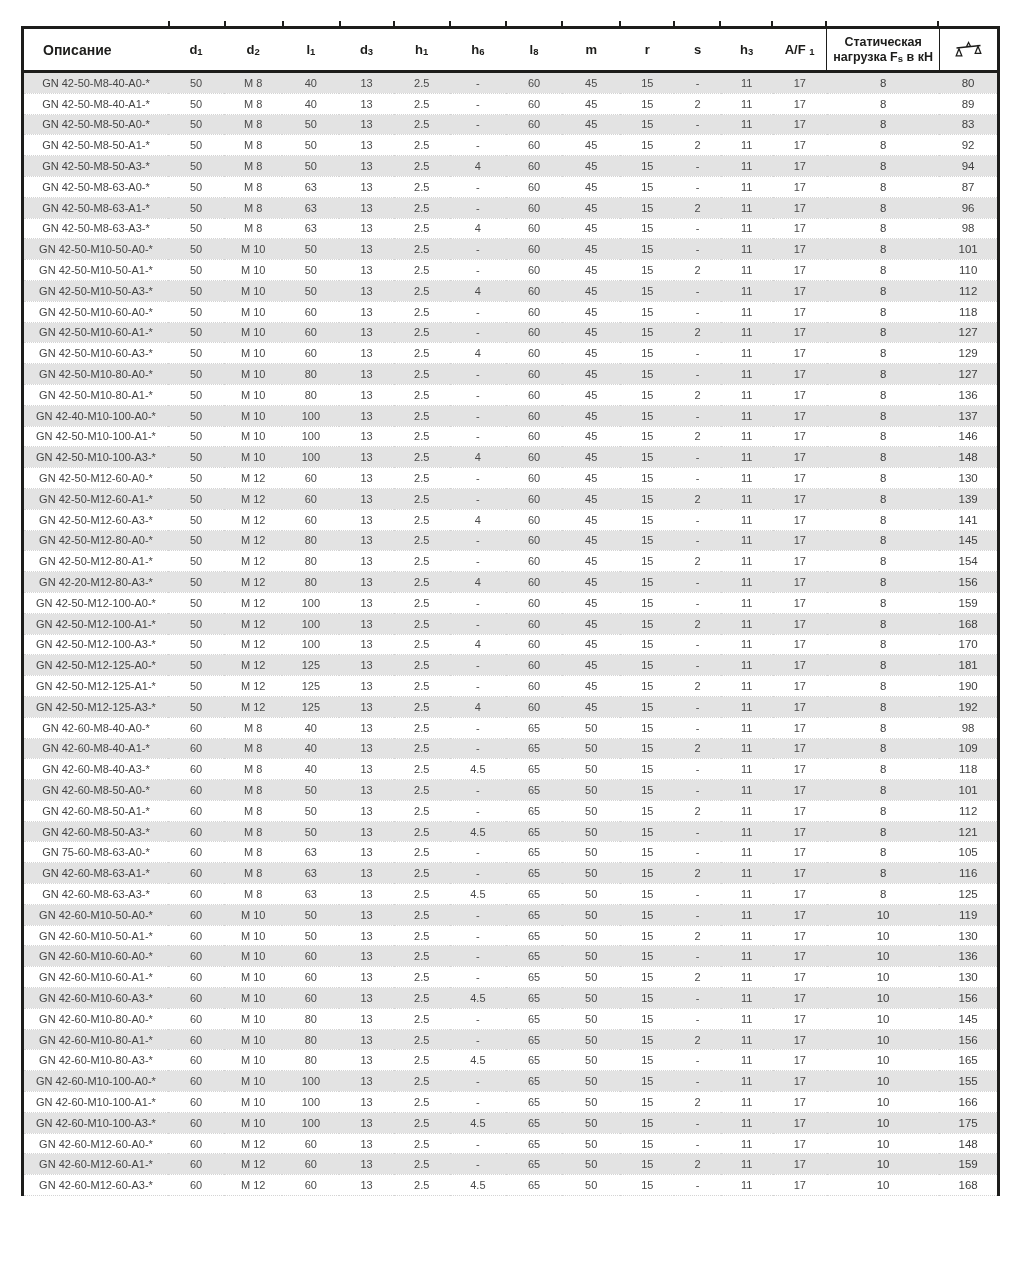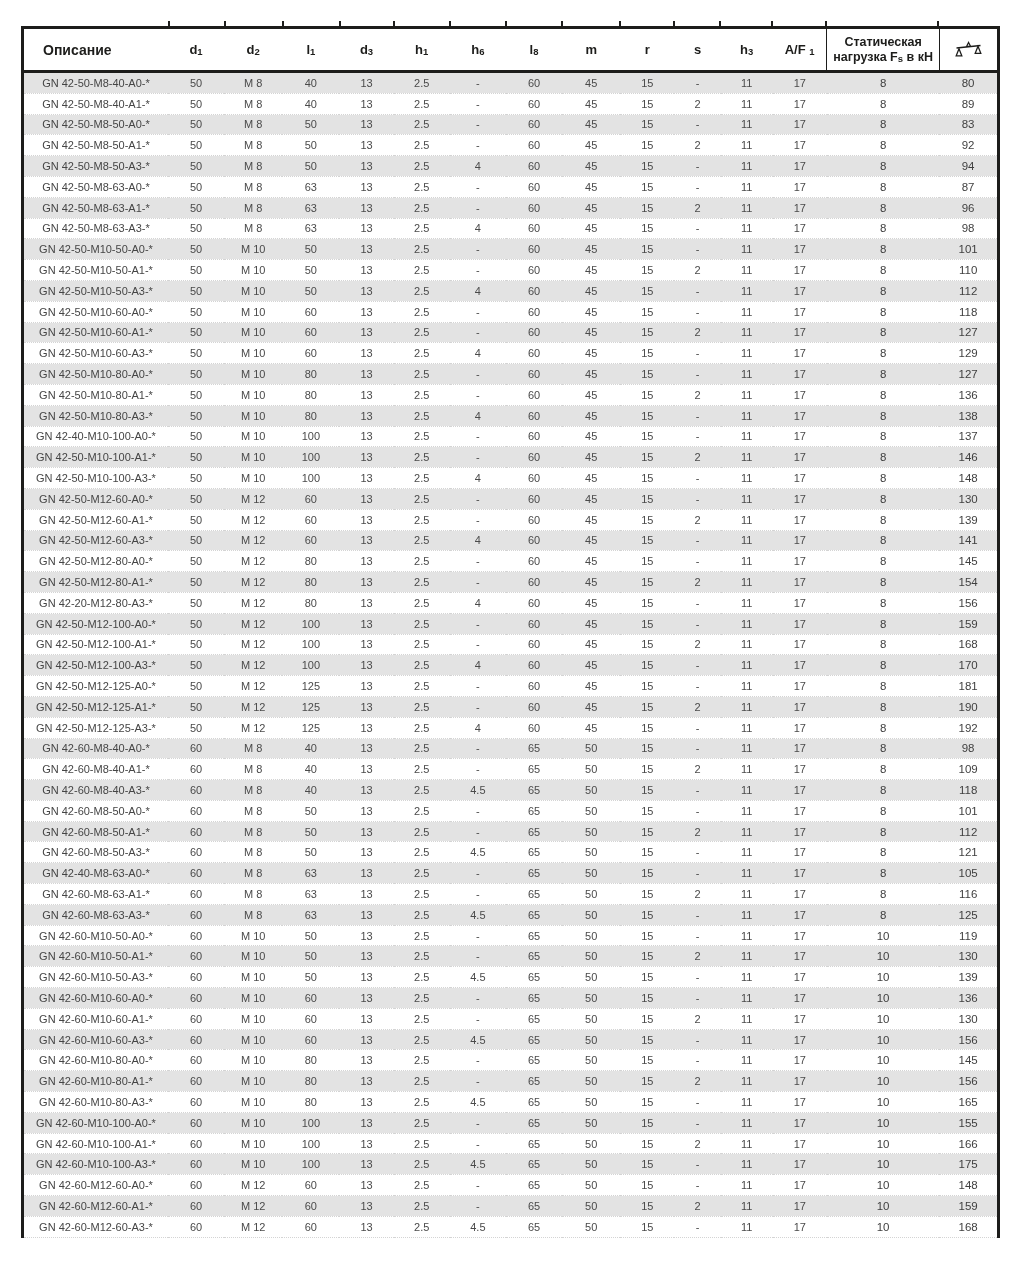--- a/index.html
+++ b/index.html
@@ -376,494 +376,460 @@
           <td class="col-l8">60</td>
           <td class="col-m">45</td>
           <td class="col-r">15</td>
           <td class="col-s">2</td>
           <td class="col-h3">11</td>
           <td class="col-af1">17</td>
           <td class="col-static_load">8</td>
           <td class="col-weight">136</td>
         </tr>
         <tr>
-          <td class="col-description">GN 42-50-M10-80-A3-*</td>
-          <td class="col-d1">50</td>
-          <td class="col-d2">M 10</td>
+          <td class="col-description">GN 42-40-M10-100-A0-*</td>
+          <td class="col-d1">50</td>
+          <td class="col-d2">M 10</td>
+          <td class="col-l1">100</td>
+          <td class="col-d3">13</td>
+          <td class="col-h1">2.5</td>
+          <td class="col-h6">-</td>
+          <td class="col-l8">60</td>
+          <td class="col-m">45</td>
+          <td class="col-r">15</td>
+          <td class="col-s">-</td>
+          <td class="col-h3">11</td>
+          <td class="col-af1">17</td>
+          <td class="col-static_load">8</td>
+          <td class="col-weight">137</td>
+        </tr>
+        <tr>
+          <td class="col-description">GN 42-50-M10-100-A1-*</td>
+          <td class="col-d1">50</td>
+          <td class="col-d2">M 10</td>
+          <td class="col-l1">100</td>
+          <td class="col-d3">13</td>
+          <td class="col-h1">2.5</td>
+          <td class="col-h6">-</td>
+          <td class="col-l8">60</td>
+          <td class="col-m">45</td>
+          <td class="col-r">15</td>
+          <td class="col-s">2</td>
+          <td class="col-h3">11</td>
+          <td class="col-af1">17</td>
+          <td class="col-static_load">8</td>
+          <td class="col-weight">146</td>
+        </tr>
+        <tr>
+          <td class="col-description">GN 42-50-M10-100-A3-*</td>
+          <td class="col-d1">50</td>
+          <td class="col-d2">M 10</td>
+          <td class="col-l1">100</td>
+          <td class="col-d3">13</td>
+          <td class="col-h1">2.5</td>
+          <td class="col-h6">4</td>
+          <td class="col-l8">60</td>
+          <td class="col-m">45</td>
+          <td class="col-r">15</td>
+          <td class="col-s">-</td>
+          <td class="col-h3">11</td>
+          <td class="col-af1">17</td>
+          <td class="col-static_load">8</td>
+          <td class="col-weight">148</td>
+        </tr>
+        <tr>
+          <td class="col-description">GN 42-50-M12-60-A0-*</td>
+          <td class="col-d1">50</td>
+          <td class="col-d2">M 12</td>
+          <td class="col-l1">60</td>
+          <td class="col-d3">13</td>
+          <td class="col-h1">2.5</td>
+          <td class="col-h6">-</td>
+          <td class="col-l8">60</td>
+          <td class="col-m">45</td>
+          <td class="col-r">15</td>
+          <td class="col-s">-</td>
+          <td class="col-h3">11</td>
+          <td class="col-af1">17</td>
+          <td class="col-static_load">8</td>
+          <td class="col-weight">130</td>
+        </tr>
+        <tr>
+          <td class="col-description">GN 42-50-M12-60-A1-*</td>
+          <td class="col-d1">50</td>
+          <td class="col-d2">M 12</td>
+          <td class="col-l1">60</td>
+          <td class="col-d3">13</td>
+          <td class="col-h1">2.5</td>
+          <td class="col-h6">-</td>
+          <td class="col-l8">60</td>
+          <td class="col-m">45</td>
+          <td class="col-r">15</td>
+          <td class="col-s">2</td>
+          <td class="col-h3">11</td>
+          <td class="col-af1">17</td>
+          <td class="col-static_load">8</td>
+          <td class="col-weight">139</td>
+        </tr>
+        <tr>
+          <td class="col-description">GN 42-50-M12-60-A3-*</td>
+          <td class="col-d1">50</td>
+          <td class="col-d2">M 12</td>
+          <td class="col-l1">60</td>
+          <td class="col-d3">13</td>
+          <td class="col-h1">2.5</td>
+          <td class="col-h6">4</td>
+          <td class="col-l8">60</td>
+          <td class="col-m">45</td>
+          <td class="col-r">15</td>
+          <td class="col-s">-</td>
+          <td class="col-h3">11</td>
+          <td class="col-af1">17</td>
+          <td class="col-static_load">8</td>
+          <td class="col-weight">141</td>
+        </tr>
+        <tr>
+          <td class="col-description">GN 42-50-M12-80-A0-*</td>
+          <td class="col-d1">50</td>
+          <td class="col-d2">M 12</td>
           <td class="col-l1">80</td>
           <td class="col-d3">13</td>
           <td class="col-h1">2.5</td>
+          <td class="col-h6">-</td>
+          <td class="col-l8">60</td>
+          <td class="col-m">45</td>
+          <td class="col-r">15</td>
+          <td class="col-s">-</td>
+          <td class="col-h3">11</td>
+          <td class="col-af1">17</td>
+          <td class="col-static_load">8</td>
+          <td class="col-weight">145</td>
+        </tr>
+        <tr>
+          <td class="col-description">GN 42-50-M12-80-A1-*</td>
+          <td class="col-d1">50</td>
+          <td class="col-d2">M 12</td>
+          <td class="col-l1">80</td>
+          <td class="col-d3">13</td>
+          <td class="col-h1">2.5</td>
+          <td class="col-h6">-</td>
+          <td class="col-l8">60</td>
+          <td class="col-m">45</td>
+          <td class="col-r">15</td>
+          <td class="col-s">2</td>
+          <td class="col-h3">11</td>
+          <td class="col-af1">17</td>
+          <td class="col-static_load">8</td>
+          <td class="col-weight">154</td>
+        </tr>
+        <tr>
+          <td class="col-description">GN 42-20-M12-80-A3-*</td>
+          <td class="col-d1">50</td>
+          <td class="col-d2">M 12</td>
+          <td class="col-l1">80</td>
+          <td class="col-d3">13</td>
+          <td class="col-h1">2.5</td>
           <td class="col-h6">4</td>
           <td class="col-l8">60</td>
           <td class="col-m">45</td>
           <td class="col-r">15</td>
           <td class="col-s">-</td>
           <td class="col-h3">11</td>
           <td class="col-af1">17</td>
           <td class="col-static_load">8</td>
-          <td class="col-weight">138</td>
-        </tr>
-        <tr>
-          <td class="col-description">GN 42-40-M10-100-A0-*</td>
-          <td class="col-d1">50</td>
-          <td class="col-d2">M 10</td>
+          <td class="col-weight">156</td>
+        </tr>
+        <tr>
+          <td class="col-description">GN 42-50-M12-100-A0-*</td>
+          <td class="col-d1">50</td>
+          <td class="col-d2">M 12</td>
           <td class="col-l1">100</td>
           <td class="col-d3">13</td>
           <td class="col-h1">2.5</td>
           <td class="col-h6">-</td>
           <td class="col-l8">60</td>
           <td class="col-m">45</td>
           <td class="col-r">15</td>
           <td class="col-s">-</td>
           <td class="col-h3">11</td>
           <td class="col-af1">17</td>
           <td class="col-static_load">8</td>
-          <td class="col-weight">137</td>
-        </tr>
-        <tr>
-          <td class="col-description">GN 42-50-M10-100-A1-*</td>
-          <td class="col-d1">50</td>
-          <td class="col-d2">M 10</td>
+          <td class="col-weight">159</td>
+        </tr>
+        <tr>
+          <td class="col-description">GN 42-50-M12-100-A1-*</td>
+          <td class="col-d1">50</td>
+          <td class="col-d2">M 12</td>
           <td class="col-l1">100</td>
           <td class="col-d3">13</td>
           <td class="col-h1">2.5</td>
           <td class="col-h6">-</td>
           <td class="col-l8">60</td>
           <td class="col-m">45</td>
           <td class="col-r">15</td>
           <td class="col-s">2</td>
           <td class="col-h3">11</td>
           <td class="col-af1">17</td>
           <td class="col-static_load">8</td>
-          <td class="col-weight">146</td>
-        </tr>
-        <tr>
-          <td class="col-description">GN 42-50-M10-100-A3-*</td>
-          <td class="col-d1">50</td>
-          <td class="col-d2">M 10</td>
+          <td class="col-weight">168</td>
+        </tr>
+        <tr>
+          <td class="col-description">GN 42-50-M12-100-A3-*</td>
+          <td class="col-d1">50</td>
+          <td class="col-d2">M 12</td>
           <td class="col-l1">100</td>
           <td class="col-d3">13</td>
           <td class="col-h1">2.5</td>
           <td class="col-h6">4</td>
           <td class="col-l8">60</td>
           <td class="col-m">45</td>
           <td class="col-r">15</td>
           <td class="col-s">-</td>
           <td class="col-h3">11</td>
           <td class="col-af1">17</td>
           <td class="col-static_load">8</td>
-          <td class="col-weight">148</td>
-        </tr>
-        <tr>
-          <td class="col-description">GN 42-50-M12-60-A0-*</td>
-          <td class="col-d1">50</td>
-          <td class="col-d2">M 12</td>
-          <td class="col-l1">60</td>
-          <td class="col-d3">13</td>
-          <td class="col-h1">2.5</td>
-          <td class="col-h6">-</td>
-          <td class="col-l8">60</td>
-          <td class="col-m">45</td>
-          <td class="col-r">15</td>
-          <td class="col-s">-</td>
-          <td class="col-h3">11</td>
-          <td class="col-af1">17</td>
-          <td class="col-static_load">8</td>
+          <td class="col-weight">170</td>
+        </tr>
+        <tr>
+          <td class="col-description">GN 42-50-M12-125-A0-*</td>
+          <td class="col-d1">50</td>
+          <td class="col-d2">M 12</td>
+          <td class="col-l1">125</td>
+          <td class="col-d3">13</td>
+          <td class="col-h1">2.5</td>
+          <td class="col-h6">-</td>
+          <td class="col-l8">60</td>
+          <td class="col-m">45</td>
+          <td class="col-r">15</td>
+          <td class="col-s">-</td>
+          <td class="col-h3">11</td>
+          <td class="col-af1">17</td>
+          <td class="col-static_load">8</td>
+          <td class="col-weight">181</td>
+        </tr>
+        <tr>
+          <td class="col-description">GN 42-50-M12-125-A1-*</td>
+          <td class="col-d1">50</td>
+          <td class="col-d2">M 12</td>
+          <td class="col-l1">125</td>
+          <td class="col-d3">13</td>
+          <td class="col-h1">2.5</td>
+          <td class="col-h6">-</td>
+          <td class="col-l8">60</td>
+          <td class="col-m">45</td>
+          <td class="col-r">15</td>
+          <td class="col-s">2</td>
+          <td class="col-h3">11</td>
+          <td class="col-af1">17</td>
+          <td class="col-static_load">8</td>
+          <td class="col-weight">190</td>
+        </tr>
+        <tr>
+          <td class="col-description">GN 42-50-M12-125-A3-*</td>
+          <td class="col-d1">50</td>
+          <td class="col-d2">M 12</td>
+          <td class="col-l1">125</td>
+          <td class="col-d3">13</td>
+          <td class="col-h1">2.5</td>
+          <td class="col-h6">4</td>
+          <td class="col-l8">60</td>
+          <td class="col-m">45</td>
+          <td class="col-r">15</td>
+          <td class="col-s">-</td>
+          <td class="col-h3">11</td>
+          <td class="col-af1">17</td>
+          <td class="col-static_load">8</td>
+          <td class="col-weight">192</td>
+        </tr>
+        <tr>
+          <td class="col-description">GN 42-60-M8-40-A0-*</td>
+          <td class="col-d1">60</td>
+          <td class="col-d2">M 8</td>
+          <td class="col-l1">40</td>
+          <td class="col-d3">13</td>
+          <td class="col-h1">2.5</td>
+          <td class="col-h6">-</td>
+          <td class="col-l8">65</td>
+          <td class="col-m">50</td>
+          <td class="col-r">15</td>
+          <td class="col-s">-</td>
+          <td class="col-h3">11</td>
+          <td class="col-af1">17</td>
+          <td class="col-static_load">8</td>
+          <td class="col-weight">98</td>
+        </tr>
+        <tr>
+          <td class="col-description">GN 42-60-M8-40-A1-*</td>
+          <td class="col-d1">60</td>
+          <td class="col-d2">M 8</td>
+          <td class="col-l1">40</td>
+          <td class="col-d3">13</td>
+          <td class="col-h1">2.5</td>
+          <td class="col-h6">-</td>
+          <td class="col-l8">65</td>
+          <td class="col-m">50</td>
+          <td class="col-r">15</td>
+          <td class="col-s">2</td>
+          <td class="col-h3">11</td>
+          <td class="col-af1">17</td>
+          <td class="col-static_load">8</td>
+          <td class="col-weight">109</td>
+        </tr>
+        <tr>
+          <td class="col-description">GN 42-60-M8-40-A3-*</td>
+          <td class="col-d1">60</td>
+          <td class="col-d2">M 8</td>
+          <td class="col-l1">40</td>
+          <td class="col-d3">13</td>
+          <td class="col-h1">2.5</td>
+          <td class="col-h6">4.5</td>
+          <td class="col-l8">65</td>
+          <td class="col-m">50</td>
+          <td class="col-r">15</td>
+          <td class="col-s">-</td>
+          <td class="col-h3">11</td>
+          <td class="col-af1">17</td>
+          <td class="col-static_load">8</td>
+          <td class="col-weight">118</td>
+        </tr>
+        <tr>
+          <td class="col-description">GN 42-60-M8-50-A0-*</td>
+          <td class="col-d1">60</td>
+          <td class="col-d2">M 8</td>
+          <td class="col-l1">50</td>
+          <td class="col-d3">13</td>
+          <td class="col-h1">2.5</td>
+          <td class="col-h6">-</td>
+          <td class="col-l8">65</td>
+          <td class="col-m">50</td>
+          <td class="col-r">15</td>
+          <td class="col-s">-</td>
+          <td class="col-h3">11</td>
+          <td class="col-af1">17</td>
+          <td class="col-static_load">8</td>
+          <td class="col-weight">101</td>
+        </tr>
+        <tr>
+          <td class="col-description">GN 42-60-M8-50-A1-*</td>
+          <td class="col-d1">60</td>
+          <td class="col-d2">M 8</td>
+          <td class="col-l1">50</td>
+          <td class="col-d3">13</td>
+          <td class="col-h1">2.5</td>
+          <td class="col-h6">-</td>
+          <td class="col-l8">65</td>
+          <td class="col-m">50</td>
+          <td class="col-r">15</td>
+          <td class="col-s">2</td>
+          <td class="col-h3">11</td>
+          <td class="col-af1">17</td>
+          <td class="col-static_load">8</td>
+          <td class="col-weight">112</td>
+        </tr>
+        <tr>
+          <td class="col-description">GN 42-60-M8-50-A3-*</td>
+          <td class="col-d1">60</td>
+          <td class="col-d2">M 8</td>
+          <td class="col-l1">50</td>
+          <td class="col-d3">13</td>
+          <td class="col-h1">2.5</td>
+          <td class="col-h6">4.5</td>
+          <td class="col-l8">65</td>
+          <td class="col-m">50</td>
+          <td class="col-r">15</td>
+          <td class="col-s">-</td>
+          <td class="col-h3">11</td>
+          <td class="col-af1">17</td>
+          <td class="col-static_load">8</td>
+          <td class="col-weight">121</td>
+        </tr>
+        <tr>
+          <td class="col-description">GN 75-60-M8-63-A0-*</td>
+          <td class="col-d1">60</td>
+          <td class="col-d2">M 8</td>
+          <td class="col-l1">63</td>
+          <td class="col-d3">13</td>
+          <td class="col-h1">2.5</td>
+          <td class="col-h6">-</td>
+          <td class="col-l8">65</td>
+          <td class="col-m">50</td>
+          <td class="col-r">15</td>
+          <td class="col-s">-</td>
+          <td class="col-h3">11</td>
+          <td class="col-af1">17</td>
+          <td class="col-static_load">8</td>
+          <td class="col-weight">105</td>
+        </tr>
+        <tr>
+          <td class="col-description">GN 42-60-M8-63-A1-*</td>
+          <td class="col-d1">60</td>
+          <td class="col-d2">M 8</td>
+          <td class="col-l1">63</td>
+          <td class="col-d3">13</td>
+          <td class="col-h1">2.5</td>
+          <td class="col-h6">-</td>
+          <td class="col-l8">65</td>
+          <td class="col-m">50</td>
+          <td class="col-r">15</td>
+          <td class="col-s">2</td>
+          <td class="col-h3">11</td>
+          <td class="col-af1">17</td>
+          <td class="col-static_load">8</td>
+          <td class="col-weight">116</td>
+        </tr>
+        <tr>
+          <td class="col-description">GN 42-60-M8-63-A3-*</td>
+          <td class="col-d1">60</td>
+          <td class="col-d2">M 8</td>
+          <td class="col-l1">63</td>
+          <td class="col-d3">13</td>
+          <td class="col-h1">2.5</td>
+          <td class="col-h6">4.5</td>
+          <td class="col-l8">65</td>
+          <td class="col-m">50</td>
+          <td class="col-r">15</td>
+          <td class="col-s">-</td>
+          <td class="col-h3">11</td>
+          <td class="col-af1">17</td>
+          <td class="col-static_load">8</td>
+          <td class="col-weight">125</td>
+        </tr>
+        <tr>
+          <td class="col-description">GN 42-60-M10-50-A0-*</td>
+          <td class="col-d1">60</td>
+          <td class="col-d2">M 10</td>
+          <td class="col-l1">50</td>
+          <td class="col-d3">13</td>
+          <td class="col-h1">2.5</td>
+          <td class="col-h6">-</td>
+          <td class="col-l8">65</td>
+          <td class="col-m">50</td>
+          <td class="col-r">15</td>
+          <td class="col-s">-</td>
+          <td class="col-h3">11</td>
+          <td class="col-af1">17</td>
+          <td class="col-static_load">10</td>
+          <td class="col-weight">119</td>
+        </tr>
+        <tr>
+          <td class="col-description">GN 42-60-M10-50-A1-*</td>
+          <td class="col-d1">60</td>
+          <td class="col-d2">M 10</td>
+          <td class="col-l1">50</td>
+          <td class="col-d3">13</td>
+          <td class="col-h1">2.5</td>
+          <td class="col-h6">-</td>
+          <td class="col-l8">65</td>
+          <td class="col-m">50</td>
+          <td class="col-r">15</td>
+          <td class="col-s">2</td>
+          <td class="col-h3">11</td>
+          <td class="col-af1">17</td>
+          <td class="col-static_load">10</td>
           <td class="col-weight">130</td>
-        </tr>
-        <tr>
-          <td class="col-description">GN 42-50-M12-60-A1-*</td>
-          <td class="col-d1">50</td>
-          <td class="col-d2">M 12</td>
-          <td class="col-l1">60</td>
-          <td class="col-d3">13</td>
-          <td class="col-h1">2.5</td>
-          <td class="col-h6">-</td>
-          <td class="col-l8">60</td>
-          <td class="col-m">45</td>
-          <td class="col-r">15</td>
-          <td class="col-s">2</td>
-          <td class="col-h3">11</td>
-          <td class="col-af1">17</td>
-          <td class="col-static_load">8</td>
-          <td class="col-weight">139</td>
-        </tr>
-        <tr>
-          <td class="col-description">GN 42-50-M12-60-A3-*</td>
-          <td class="col-d1">50</td>
-          <td class="col-d2">M 12</td>
-          <td class="col-l1">60</td>
-          <td class="col-d3">13</td>
-          <td class="col-h1">2.5</td>
-          <td class="col-h6">4</td>
-          <td class="col-l8">60</td>
-          <td class="col-m">45</td>
-          <td class="col-r">15</td>
-          <td class="col-s">-</td>
-          <td class="col-h3">11</td>
-          <td class="col-af1">17</td>
-          <td class="col-static_load">8</td>
-          <td class="col-weight">141</td>
-        </tr>
-        <tr>
-          <td class="col-description">GN 42-50-M12-80-A0-*</td>
-          <td class="col-d1">50</td>
-          <td class="col-d2">M 12</td>
-          <td class="col-l1">80</td>
-          <td class="col-d3">13</td>
-          <td class="col-h1">2.5</td>
-          <td class="col-h6">-</td>
-          <td class="col-l8">60</td>
-          <td class="col-m">45</td>
-          <td class="col-r">15</td>
-          <td class="col-s">-</td>
-          <td class="col-h3">11</td>
-          <td class="col-af1">17</td>
-          <td class="col-static_load">8</td>
-          <td class="col-weight">145</td>
-        </tr>
-        <tr>
-          <td class="col-description">GN 42-50-M12-80-A1-*</td>
-          <td class="col-d1">50</td>
-          <td class="col-d2">M 12</td>
-          <td class="col-l1">80</td>
-          <td class="col-d3">13</td>
-          <td class="col-h1">2.5</td>
-          <td class="col-h6">-</td>
-          <td class="col-l8">60</td>
-          <td class="col-m">45</td>
-          <td class="col-r">15</td>
-          <td class="col-s">2</td>
-          <td class="col-h3">11</td>
-          <td class="col-af1">17</td>
-          <td class="col-static_load">8</td>
-          <td class="col-weight">154</td>
-        </tr>
-        <tr>
-          <td class="col-description">GN 42-20-M12-80-A3-*</td>
-          <td class="col-d1">50</td>
-          <td class="col-d2">M 12</td>
-          <td class="col-l1">80</td>
-          <td class="col-d3">13</td>
-          <td class="col-h1">2.5</td>
-          <td class="col-h6">4</td>
-          <td class="col-l8">60</td>
-          <td class="col-m">45</td>
-          <td class="col-r">15</td>
-          <td class="col-s">-</td>
-          <td class="col-h3">11</td>
-          <td class="col-af1">17</td>
-          <td class="col-static_load">8</td>
-          <td class="col-weight">156</td>
-        </tr>
-        <tr>
-          <td class="col-description">GN 42-50-M12-100-A0-*</td>
-          <td class="col-d1">50</td>
-          <td class="col-d2">M 12</td>
-          <td class="col-l1">100</td>
-          <td class="col-d3">13</td>
-          <td class="col-h1">2.5</td>
-          <td class="col-h6">-</td>
-          <td class="col-l8">60</td>
-          <td class="col-m">45</td>
-          <td class="col-r">15</td>
-          <td class="col-s">-</td>
-          <td class="col-h3">11</td>
-          <td class="col-af1">17</td>
-          <td class="col-static_load">8</td>
-          <td class="col-weight">159</td>
-        </tr>
-        <tr>
-          <td class="col-description">GN 42-50-M12-100-A1-*</td>
-          <td class="col-d1">50</td>
-          <td class="col-d2">M 12</td>
-          <td class="col-l1">100</td>
-          <td class="col-d3">13</td>
-          <td class="col-h1">2.5</td>
-          <td class="col-h6">-</td>
-          <td class="col-l8">60</td>
-          <td class="col-m">45</td>
-          <td class="col-r">15</td>
-          <td class="col-s">2</td>
-          <td class="col-h3">11</td>
-          <td class="col-af1">17</td>
-          <td class="col-static_load">8</td>
-          <td class="col-weight">168</td>
-        </tr>
-        <tr>
-          <td class="col-description">GN 42-50-M12-100-A3-*</td>
-          <td class="col-d1">50</td>
-          <td class="col-d2">M 12</td>
-          <td class="col-l1">100</td>
-          <td class="col-d3">13</td>
-          <td class="col-h1">2.5</td>
-          <td class="col-h6">4</td>
-          <td class="col-l8">60</td>
-          <td class="col-m">45</td>
-          <td class="col-r">15</td>
-          <td class="col-s">-</td>
-          <td class="col-h3">11</td>
-          <td class="col-af1">17</td>
-          <td class="col-static_load">8</td>
-          <td class="col-weight">170</td>
-        </tr>
-        <tr>
-          <td class="col-description">GN 42-50-M12-125-A0-*</td>
-          <td class="col-d1">50</td>
-          <td class="col-d2">M 12</td>
-          <td class="col-l1">125</td>
-          <td class="col-d3">13</td>
-          <td class="col-h1">2.5</td>
-          <td class="col-h6">-</td>
-          <td class="col-l8">60</td>
-          <td class="col-m">45</td>
-          <td class="col-r">15</td>
-          <td class="col-s">-</td>
-          <td class="col-h3">11</td>
-          <td class="col-af1">17</td>
-          <td class="col-static_load">8</td>
-          <td class="col-weight">181</td>
-        </tr>
-        <tr>
-          <td class="col-description">GN 42-50-M12-125-A1-*</td>
-          <td class="col-d1">50</td>
-          <td class="col-d2">M 12</td>
-          <td class="col-l1">125</td>
-          <td class="col-d3">13</td>
-          <td class="col-h1">2.5</td>
-          <td class="col-h6">-</td>
-          <td class="col-l8">60</td>
-          <td class="col-m">45</td>
-          <td class="col-r">15</td>
-          <td class="col-s">2</td>
-          <td class="col-h3">11</td>
-          <td class="col-af1">17</td>
-          <td class="col-static_load">8</td>
-          <td class="col-weight">190</td>
-        </tr>
-        <tr>
-          <td class="col-description">GN 42-50-M12-125-A3-*</td>
-          <td class="col-d1">50</td>
-          <td class="col-d2">M 12</td>
-          <td class="col-l1">125</td>
-          <td class="col-d3">13</td>
-          <td class="col-h1">2.5</td>
-          <td class="col-h6">4</td>
-          <td class="col-l8">60</td>
-          <td class="col-m">45</td>
-          <td class="col-r">15</td>
-          <td class="col-s">-</td>
-          <td class="col-h3">11</td>
-          <td class="col-af1">17</td>
-          <td class="col-static_load">8</td>
-          <td class="col-weight">192</td>
-        </tr>
-        <tr>
-          <td class="col-description">GN 42-60-M8-40-A0-*</td>
-          <td class="col-d1">60</td>
-          <td class="col-d2">M 8</td>
-          <td class="col-l1">40</td>
-          <td class="col-d3">13</td>
-          <td class="col-h1">2.5</td>
-          <td class="col-h6">-</td>
-          <td class="col-l8">65</td>
-          <td class="col-m">50</td>
-          <td class="col-r">15</td>
-          <td class="col-s">-</td>
-          <td class="col-h3">11</td>
-          <td class="col-af1">17</td>
-          <td class="col-static_load">8</td>
-          <td class="col-weight">98</td>
-        </tr>
-        <tr>
-          <td class="col-description">GN 42-60-M8-40-A1-*</td>
-          <td class="col-d1">60</td>
-          <td class="col-d2">M 8</td>
-          <td class="col-l1">40</td>
-          <td class="col-d3">13</td>
-          <td class="col-h1">2.5</td>
-          <td class="col-h6">-</td>
-          <td class="col-l8">65</td>
-          <td class="col-m">50</td>
-          <td class="col-r">15</td>
-          <td class="col-s">2</td>
-          <td class="col-h3">11</td>
-          <td class="col-af1">17</td>
-          <td class="col-static_load">8</td>
-          <td class="col-weight">109</td>
-        </tr>
-        <tr>
-          <td class="col-description">GN 42-60-M8-40-A3-*</td>
-          <td class="col-d1">60</td>
-          <td class="col-d2">M 8</td>
-          <td class="col-l1">40</td>
-          <td class="col-d3">13</td>
-          <td class="col-h1">2.5</td>
-          <td class="col-h6">4.5</td>
-          <td class="col-l8">65</td>
-          <td class="col-m">50</td>
-          <td class="col-r">15</td>
-          <td class="col-s">-</td>
-          <td class="col-h3">11</td>
-          <td class="col-af1">17</td>
-          <td class="col-static_load">8</td>
-          <td class="col-weight">118</td>
-        </tr>
-        <tr>
-          <td class="col-description">GN 42-60-M8-50-A0-*</td>
-          <td class="col-d1">60</td>
-          <td class="col-d2">M 8</td>
-          <td class="col-l1">50</td>
-          <td class="col-d3">13</td>
-          <td class="col-h1">2.5</td>
-          <td class="col-h6">-</td>
-          <td class="col-l8">65</td>
-          <td class="col-m">50</td>
-          <td class="col-r">15</td>
-          <td class="col-s">-</td>
-          <td class="col-h3">11</td>
-          <td class="col-af1">17</td>
-          <td class="col-static_load">8</td>
-          <td class="col-weight">101</td>
-        </tr>
-        <tr>
-          <td class="col-description">GN 42-60-M8-50-A1-*</td>
-          <td class="col-d1">60</td>
-          <td class="col-d2">M 8</td>
-          <td class="col-l1">50</td>
-          <td class="col-d3">13</td>
-          <td class="col-h1">2.5</td>
-          <td class="col-h6">-</td>
-          <td class="col-l8">65</td>
-          <td class="col-m">50</td>
-          <td class="col-r">15</td>
-          <td class="col-s">2</td>
-          <td class="col-h3">11</td>
-          <td class="col-af1">17</td>
-          <td class="col-static_load">8</td>
-          <td class="col-weight">112</td>
-        </tr>
-        <tr>
-          <td class="col-description">GN 42-60-M8-50-A3-*</td>
-          <td class="col-d1">60</td>
-          <td class="col-d2">M 8</td>
-          <td class="col-l1">50</td>
-          <td class="col-d3">13</td>
-          <td class="col-h1">2.5</td>
-          <td class="col-h6">4.5</td>
-          <td class="col-l8">65</td>
-          <td class="col-m">50</td>
-          <td class="col-r">15</td>
-          <td class="col-s">-</td>
-          <td class="col-h3">11</td>
-          <td class="col-af1">17</td>
-          <td class="col-static_load">8</td>
-          <td class="col-weight">121</td>
-        </tr>
-        <tr>
-          <td class="col-description">GN 42-40-M8-63-A0-*</td>
-          <td class="col-d1">60</td>
-          <td class="col-d2">M 8</td>
-          <td class="col-l1">63</td>
-          <td class="col-d3">13</td>
-          <td class="col-h1">2.5</td>
-          <td class="col-h6">-</td>
-          <td class="col-l8">65</td>
-          <td class="col-m">50</td>
-          <td class="col-r">15</td>
-          <td class="col-s">-</td>
-          <td class="col-h3">11</td>
-          <td class="col-af1">17</td>
-          <td class="col-static_load">8</td>
-          <td class="col-weight">105</td>
-        </tr>
-        <tr>
-          <td class="col-description">GN 42-60-M8-63-A1-*</td>
-          <td class="col-d1">60</td>
-          <td class="col-d2">M 8</td>
-          <td class="col-l1">63</td>
-          <td class="col-d3">13</td>
-          <td class="col-h1">2.5</td>
-          <td class="col-h6">-</td>
-          <td class="col-l8">65</td>
-          <td class="col-m">50</td>
-          <td class="col-r">15</td>
-          <td class="col-s">2</td>
-          <td class="col-h3">11</td>
-          <td class="col-af1">17</td>
-          <td class="col-static_load">8</td>
-          <td class="col-weight">116</td>
-        </tr>
-        <tr>
-          <td class="col-description">GN 42-60-M8-63-A3-*</td>
-          <td class="col-d1">60</td>
-          <td class="col-d2">M 8</td>
-          <td class="col-l1">63</td>
-          <td class="col-d3">13</td>
-          <td class="col-h1">2.5</td>
-          <td class="col-h6">4.5</td>
-          <td class="col-l8">65</td>
-          <td class="col-m">50</td>
-          <td class="col-r">15</td>
-          <td class="col-s">-</td>
-          <td class="col-h3">11</td>
-          <td class="col-af1">17</td>
-          <td class="col-static_load">8</td>
-          <td class="col-weight">125</td>
-        </tr>
-        <tr>
-          <td class="col-description">GN 42-60-M10-50-A0-*</td>
-          <td class="col-d1">60</td>
-          <td class="col-d2">M 10</td>
-          <td class="col-l1">50</td>
-          <td class="col-d3">13</td>
-          <td class="col-h1">2.5</td>
-          <td class="col-h6">-</td>
-          <td class="col-l8">65</td>
-          <td class="col-m">50</td>
-          <td class="col-r">15</td>
-          <td class="col-s">-</td>
-          <td class="col-h3">11</td>
-          <td class="col-af1">17</td>
-          <td class="col-static_load">10</td>
-          <td class="col-weight">119</td>
-        </tr>
-        <tr>
-          <td class="col-description">GN 42-60-M10-50-A1-*</td>
-          <td class="col-d1">60</td>
-          <td class="col-d2">M 10</td>
-          <td class="col-l1">50</td>
-          <td class="col-d3">13</td>
-          <td class="col-h1">2.5</td>
-          <td class="col-h6">-</td>
-          <td class="col-l8">65</td>
-          <td class="col-m">50</td>
-          <td class="col-r">15</td>
-          <td class="col-s">2</td>
-          <td class="col-h3">11</td>
-          <td class="col-af1">17</td>
-          <td class="col-static_load">10</td>
-          <td class="col-weight">130</td>
-        </tr>
-        <tr>
-          <td class="col-description">GN 42-60-M10-50-A3-*</td>
-          <td class="col-d1">60</td>
-          <td class="col-d2">M 10</td>
-          <td class="col-l1">50</td>
-          <td class="col-d3">13</td>
-          <td class="col-h1">2.5</td>
-          <td class="col-h6">4.5</td>
-          <td class="col-l8">65</td>
-          <td class="col-m">50</td>
-          <td class="col-r">15</td>
-          <td class="col-s">-</td>
-          <td class="col-h3">11</td>
-          <td class="col-af1">17</td>
-          <td class="col-static_load">10</td>
-          <td class="col-weight">139</td>
         </tr>
         <tr>
           <td class="col-description">GN 42-60-M10-60-A0-*</td>
           <td class="col-d1">60</td>
           <td class="col-d2">M 10</td>
           <td class="col-l1">60</td>
           <td class="col-d3">13</td>
           <td class="col-h1">2.5</td>
           <td class="col-h6">-</td>
           <td class="col-l8">65</td>

